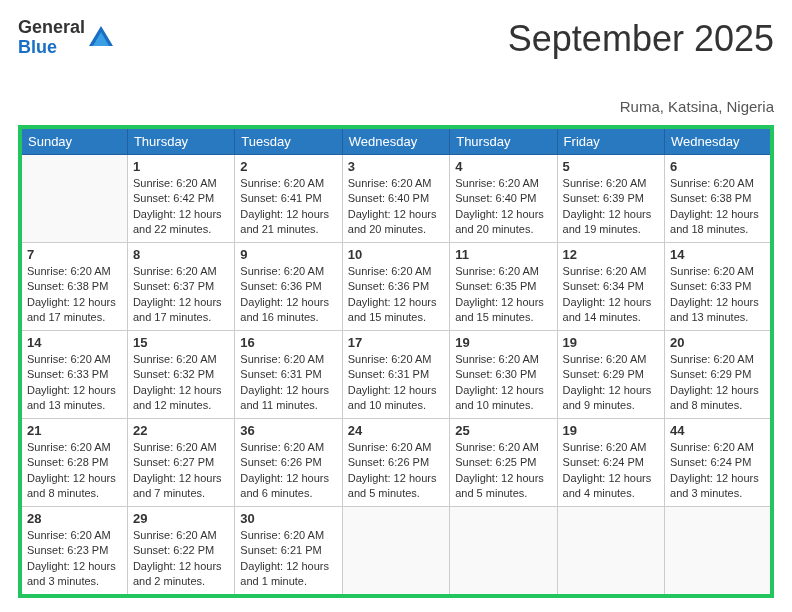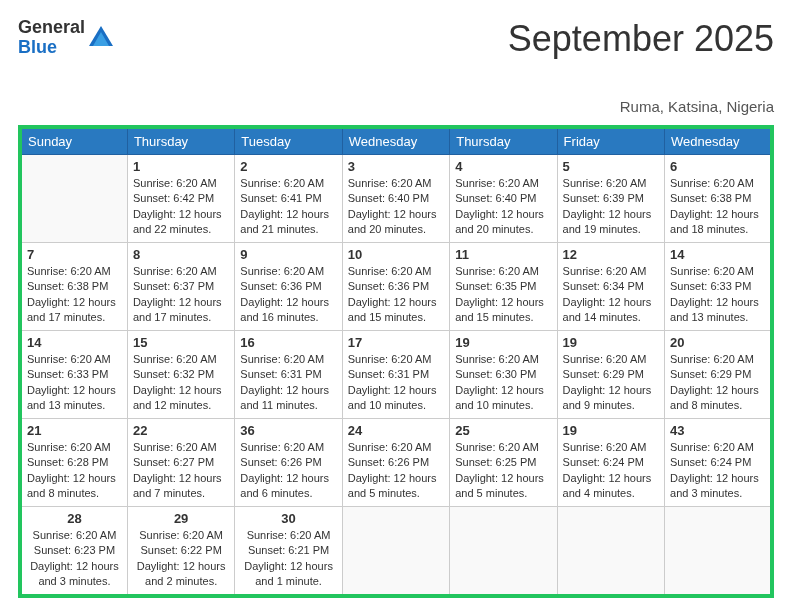--- a/index.html
+++ b/index.html
@@ -98,21 +98,20 @@
       line-height: 1.4;
     }
     .empty-cell {
       background: #f9f9f9;
     }
     .week-row td {
       height: 88px;
     }
     .last-row td {
       height: 80px;
-      text-align: center;
     }
   </style>
 </head>
 <body>
 
 <div class="page">
   <div class="header">
     <div class="logo">
       <div class="logo-text">
         <span class="logo-general">General</span>
@@ -326,21 +325,21 @@
 and 5 minutes.</div>
           </td>
           <td>
             <span class="day-num">19</span>
             <div class="day-info" style="white-space: pre-line;">Sunrise: 6:20 AM
 Sunset: 6:24 PM
 Daylight: 12 hours
 and 4 minutes.</div>
           </td>
           <td>
-            <span class="day-num">43</span>
+            <span class="day-num">44</span>
             <div class="day-info" style="white-space: pre-line;">Sunrise: 6:20 AM
 Sunset: 6:24 PM
 Daylight: 12 hours
 and 3 minutes.</div>
           </td>
         </tr>
         <tr class="last-row">
           <td>
             <span class="day-num">28</span>
             <div class="day-info" style="white-space: pre-line;">Sunrise: 6:20 AM

